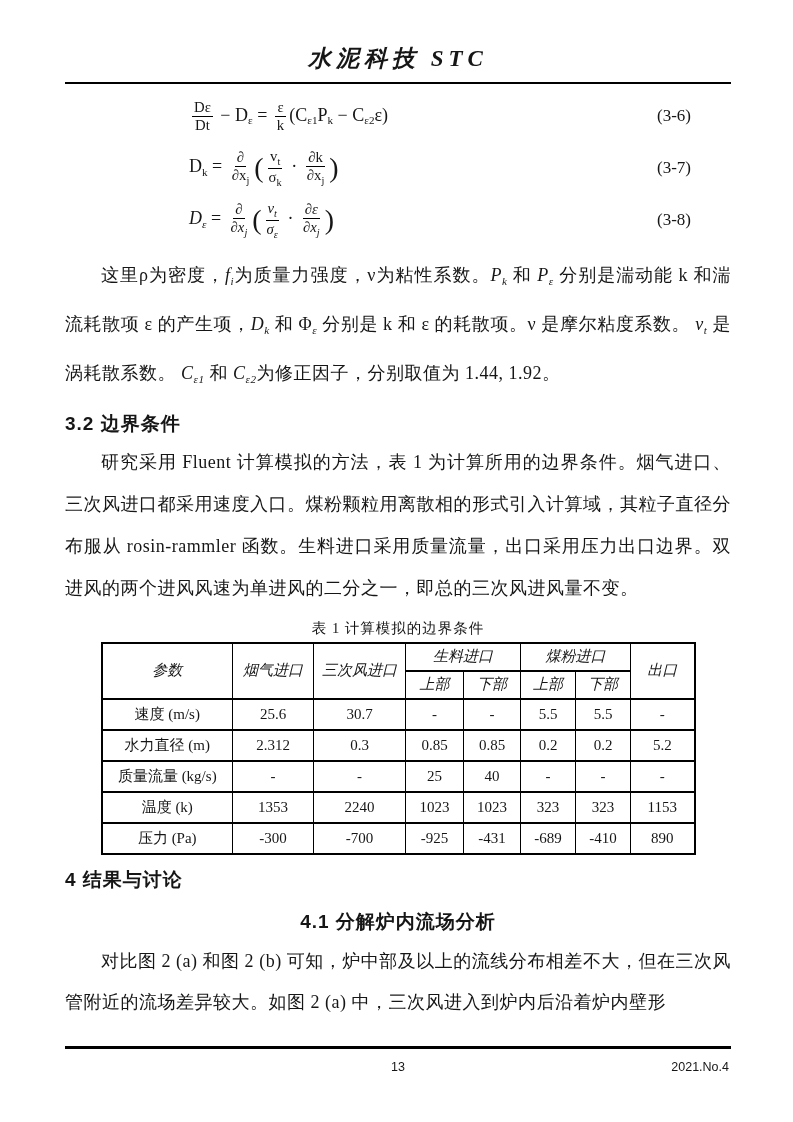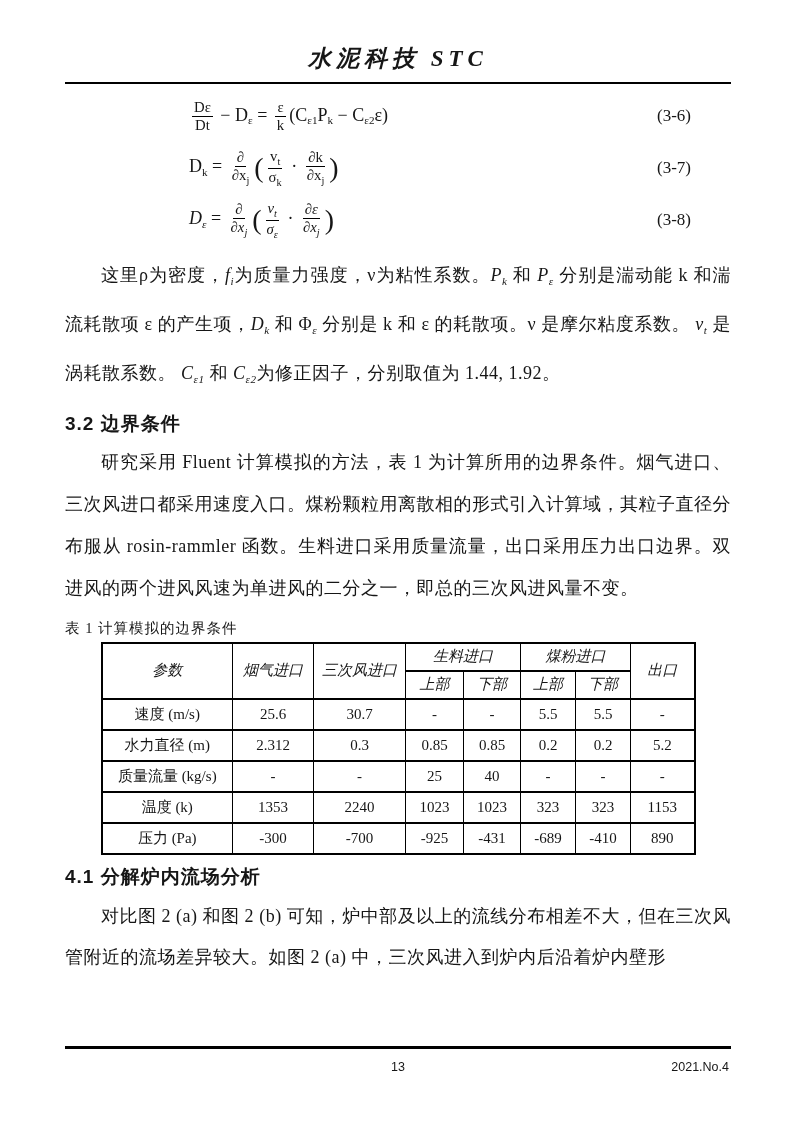--- a/index.html
+++ b/index.html
@@ -48,24 +48,24 @@
   .para2{margin-top:4px;}
   .para3{margin-top:6px;line-height:41px;}
 
   
   .h-sec{
     font-family:"Liberation Sans","DejaVu Sans",sans-serif;
     font-size:19px;line-height:26px;font-weight:bold;letter-spacing:1px;
   }
   .h32{margin-top:10px;}
   .h4{margin-top:12px;}
-  .h41{margin-top:9px;}
-
-  
-  .tbl-caption{font-size:14.5px;line-height:20px;margin-top:9px;letter-spacing:1px;}
+  .h41{margin-top:16px;text-align:center;}
+
+  
+  .tbl-caption{text-align:center;font-size:14.5px;line-height:20px;margin-top:9px;letter-spacing:1px;}
   table.bt{
     border-collapse:collapse;margin:4px auto 0;border:2px solid #000;
     table-layout:fixed;
   }
   .bt th,.bt td{
     border-left:1px solid #000;border-right:1px solid #000;
     border-top:2px solid #000;border-bottom:2px solid #000;
     text-align:center;vertical-align:middle;font-weight:normal;
     font-size:15px;padding:0;height:29px;overflow:hidden;
   }
@@ -210,20 +210,21 @@
           <td>-700</td>
           <td>-925</td>
           <td>-431</td>
           <td>-689</td>
           <td>-410</td>
           <td>890</td>
         </tr>
       </tbody>
   </table>
 
+  <div class="h-sec h4">4 结果与讨论</div>
   <div class="h-sec h41">4.1 分解炉内流场分析</div>
 
   <p class="para para3">对比图 2 (a) 和图 2 (b) 可知，炉中部及以上的流线分布相差不大，但在三次风管附近的流场差异较大。如图 2 (a) 中，三次风进入到炉内后沿着炉内壁形</p>
 
   <div class="footer">
     <div class="f-rule"></div>
     <div class="f-row">
       <span class="f-page">13</span>
       <span class="f-issue">2021.No.4</span>
     </div>

